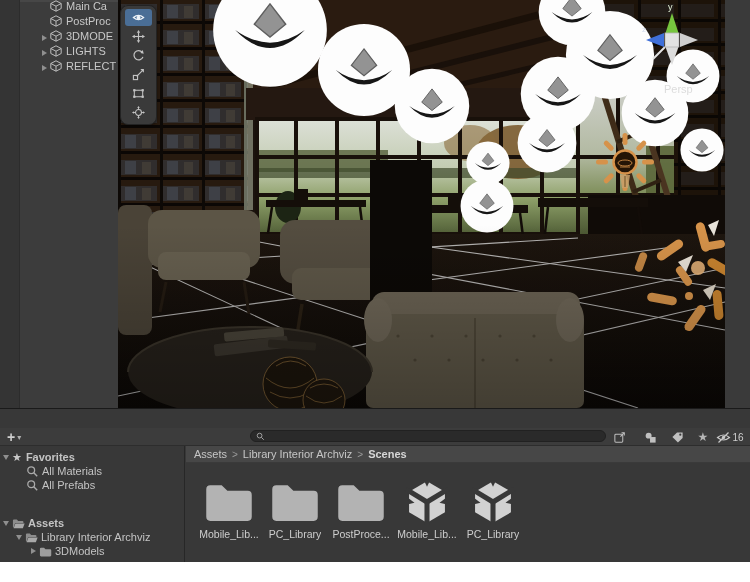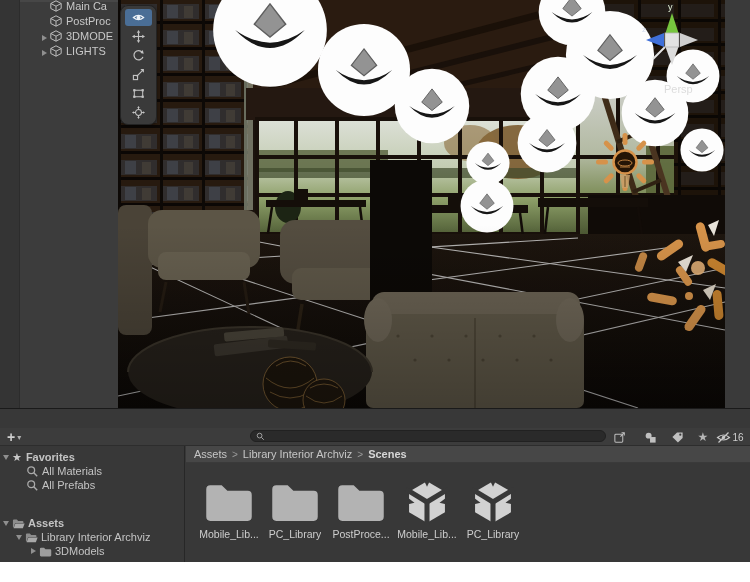--- a/index.html
+++ b/index.html
@@ -380,20 +380,29 @@
       </div>
       <div class="hrow">
         <span class="harrow">
             <i class="tri-r"></i>
           </span>
         <svg class="hcube">
             <use href="#sym-cube"></use>
           </svg>
         <span>LIGHTS</span>
       </div>
+      <div class="hrow">
+        <span class="harrow">
+            <i class="tri-r"></i>
+          </span>
+        <svg class="hcube">
+            <use href="#sym-cube"></use>
+          </svg>
+        <span>REFLECT</span>
+      </div>
     </div>
 
     <div id="stoolbar">
       <div class="stool active">
           <span class="bg">
         <svg viewBox="0 0 14 14">
           <path d="M1.5 7 Q7 2.2 12.5 7 Q7 11.8 1.5 7 Z" fill="none" stroke="#eef3f8" stroke-width="1.3"></path>
           <circle cx="7" cy="7" r="2" fill="#eef3f8"></circle>
         </svg>
           </span>

